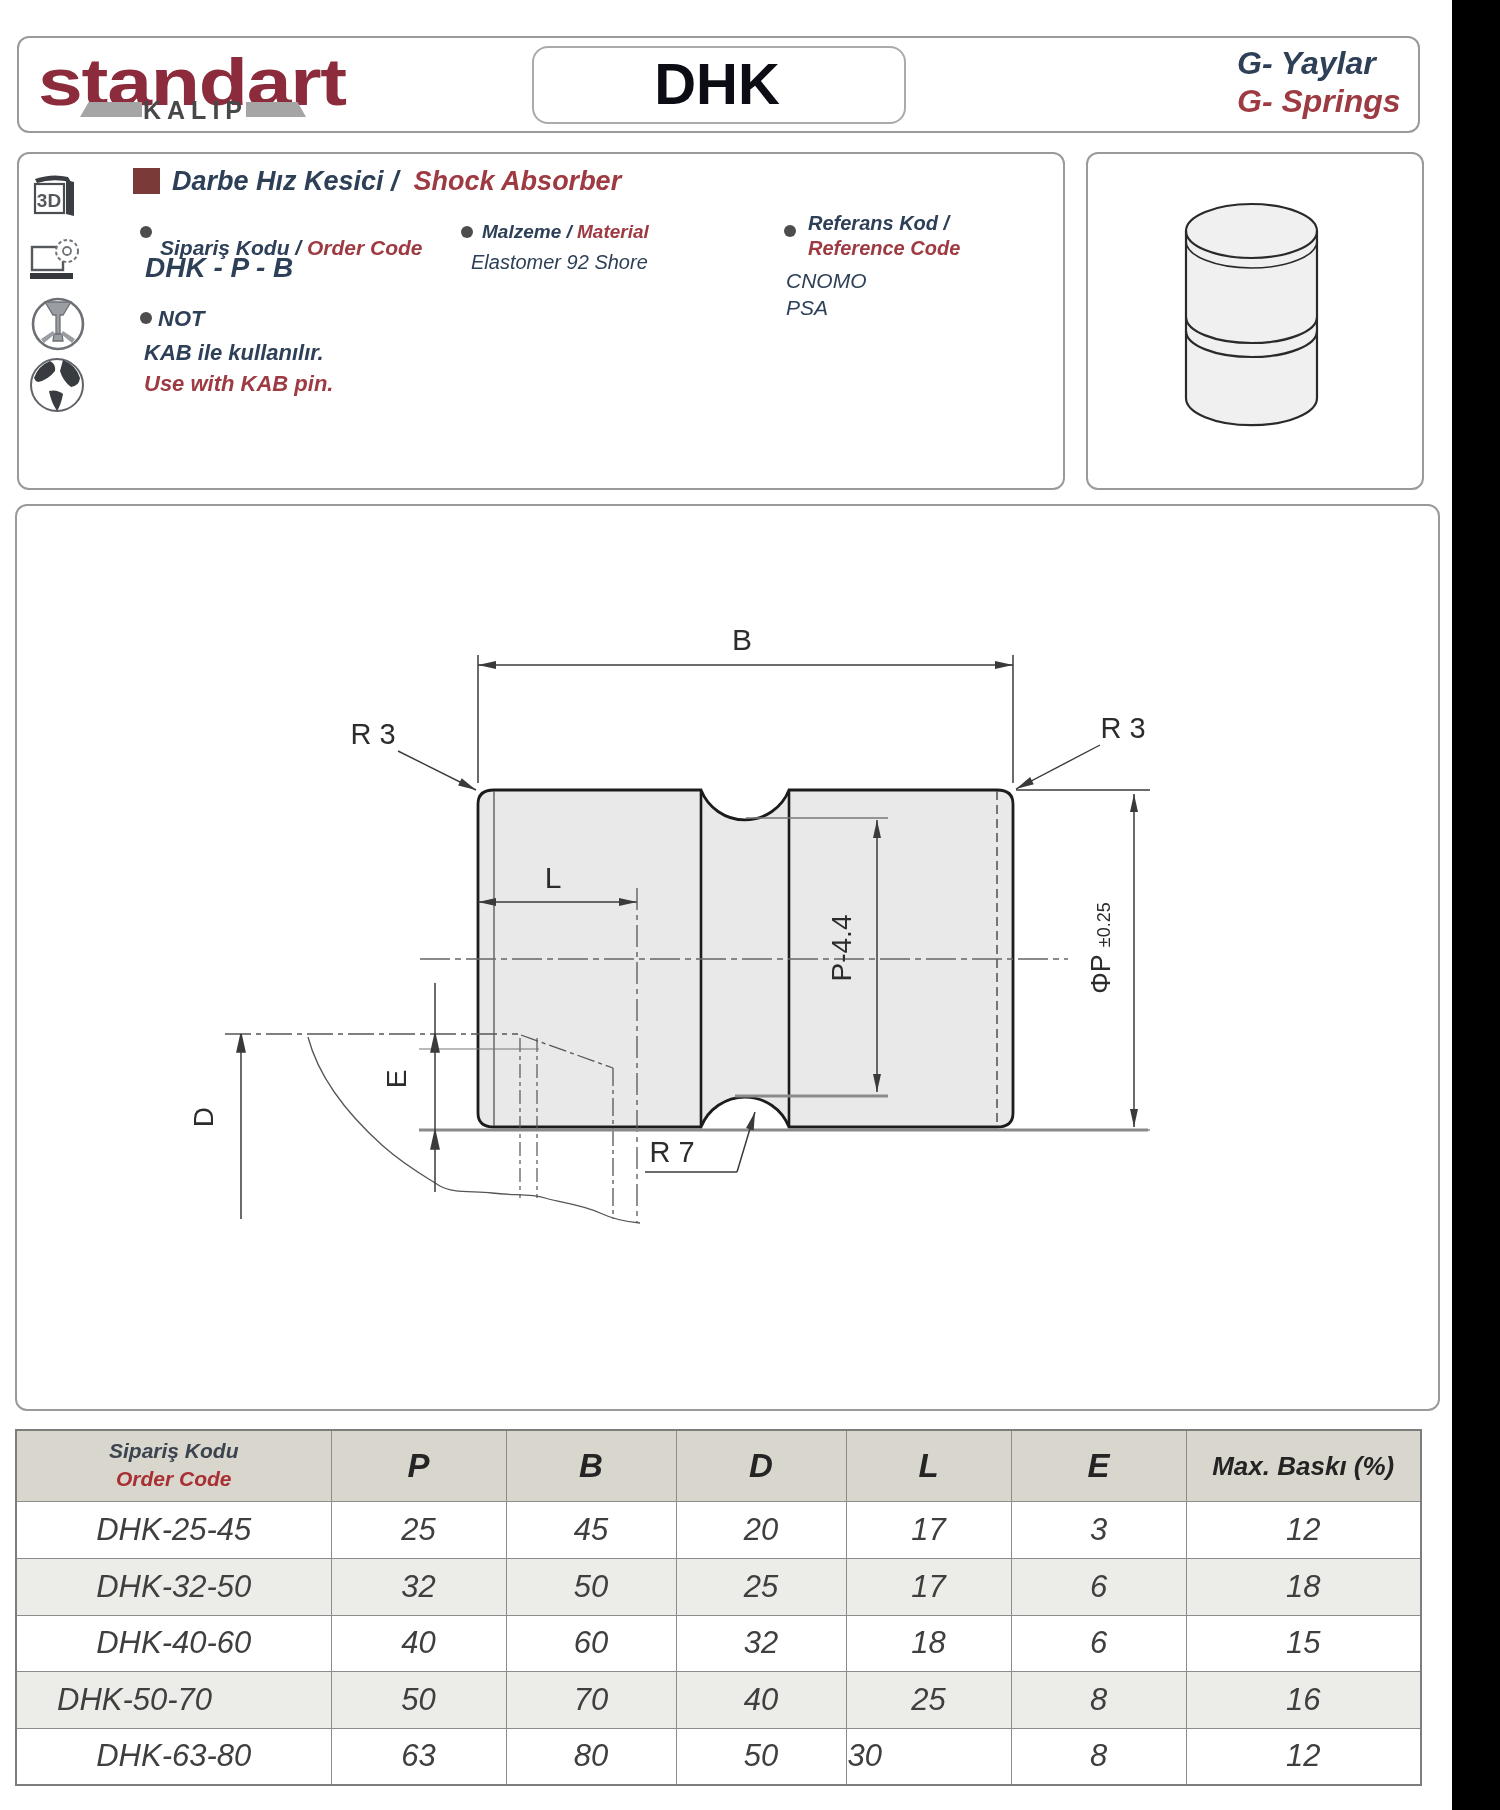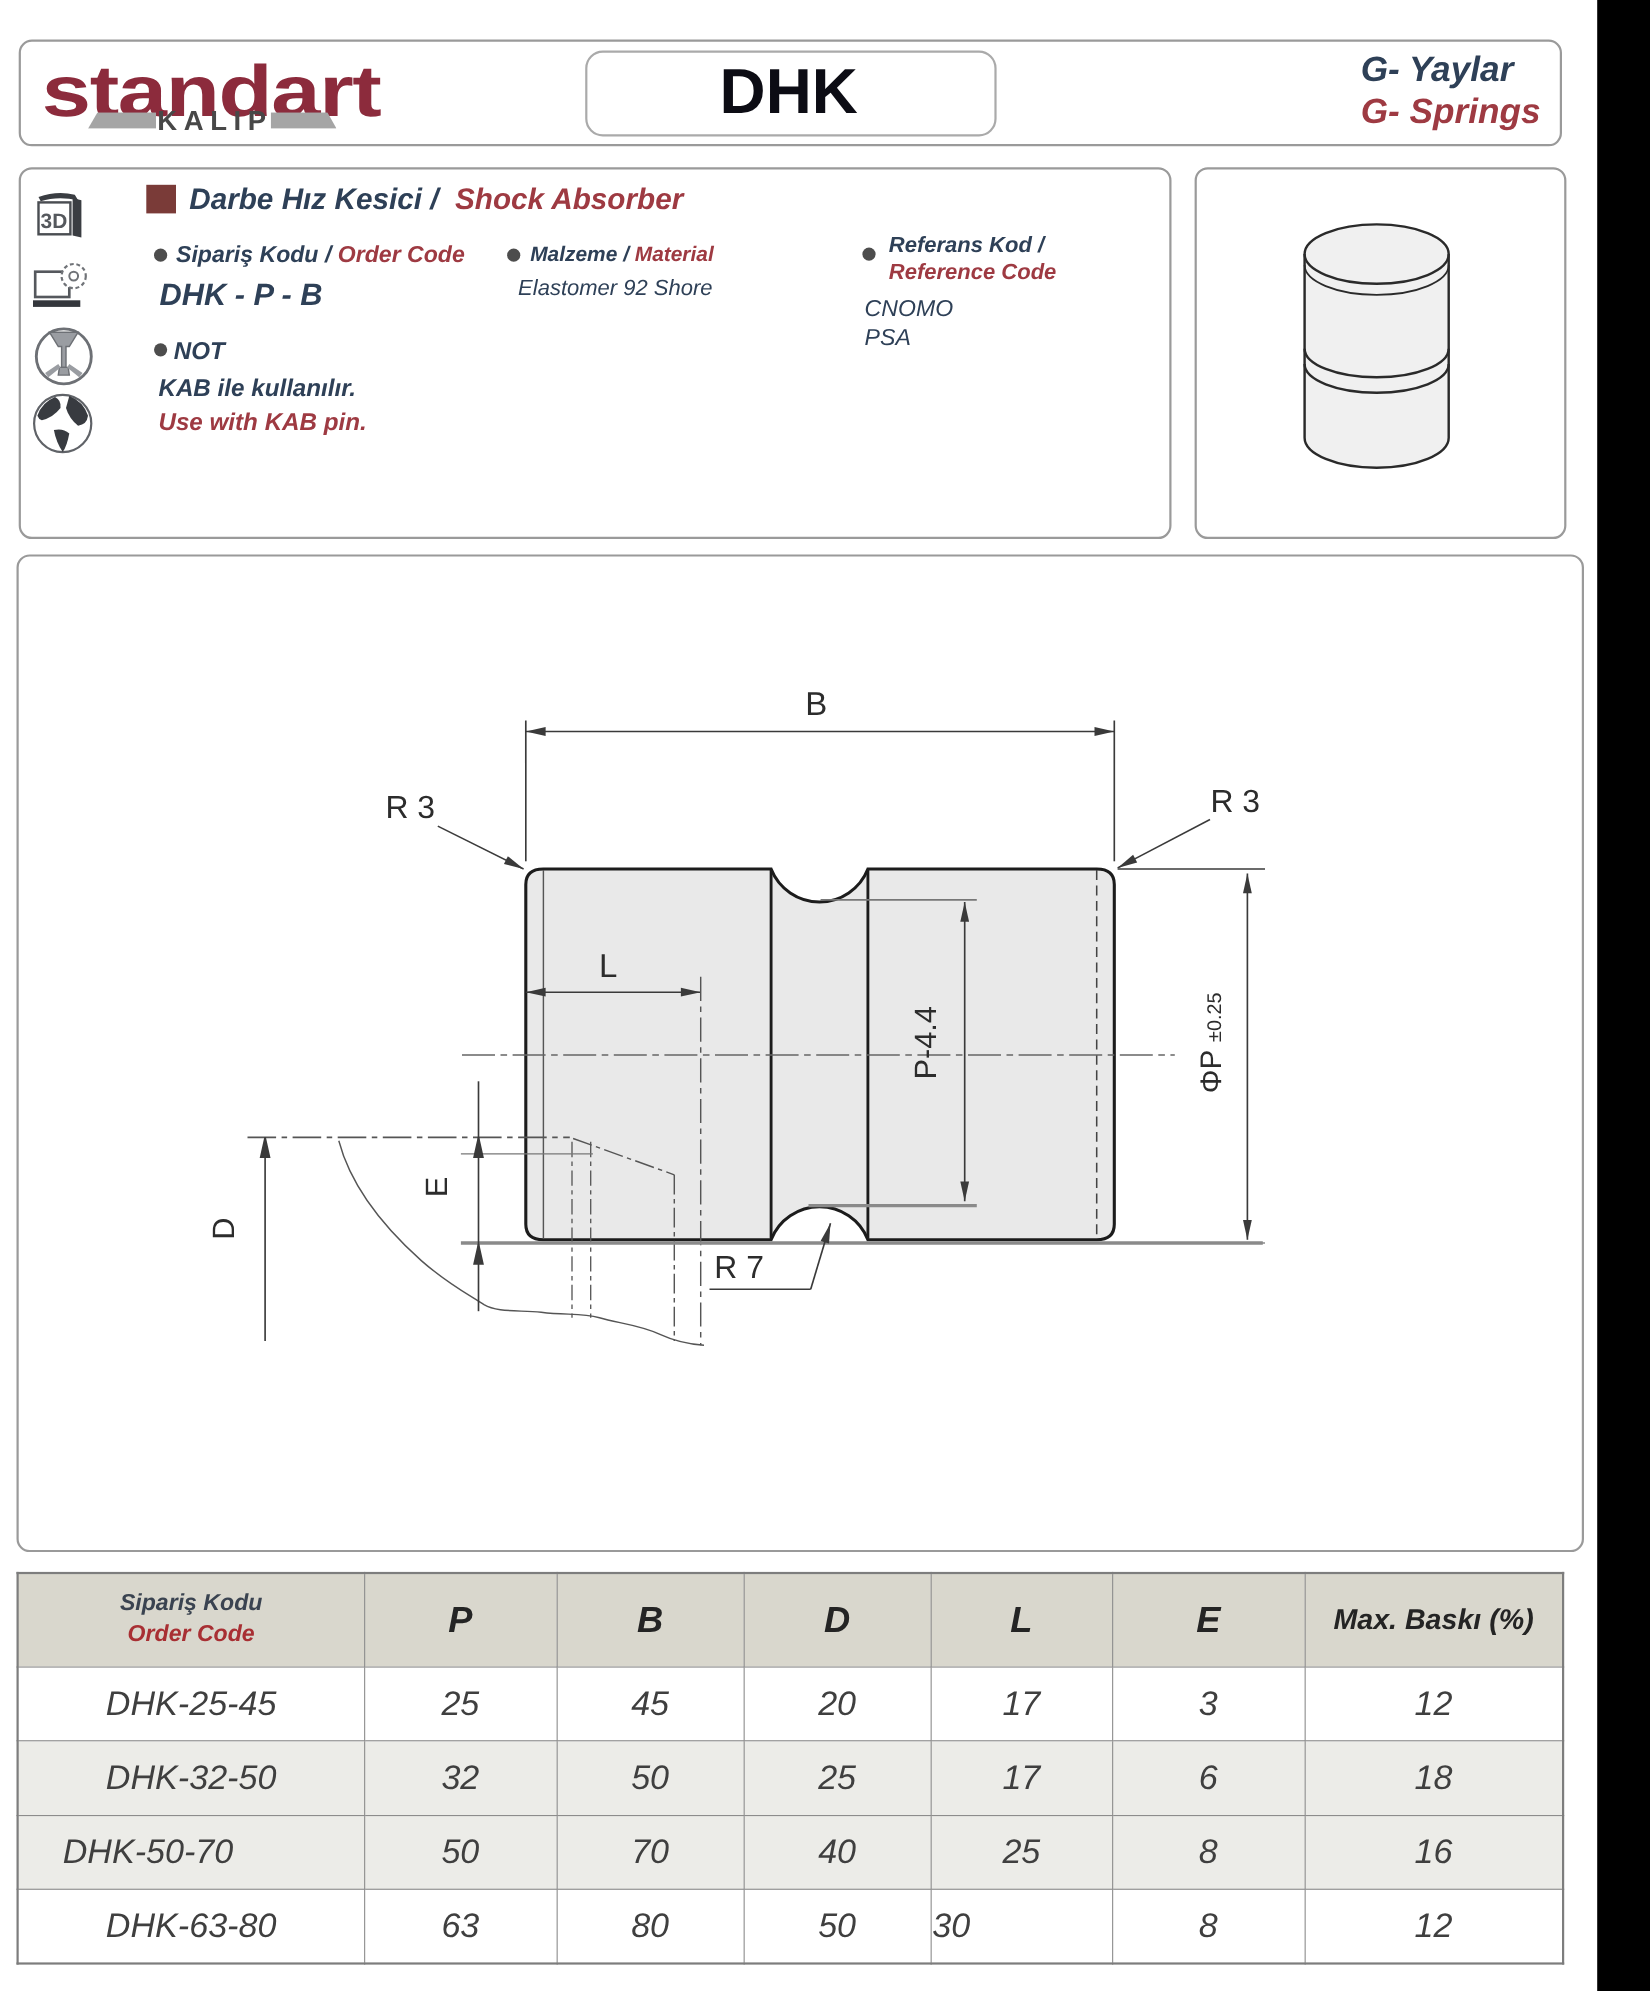--- a/index.html
+++ b/index.html
@@ -64,21 +64,21 @@
   <path d="M35,4 Q48,9 52,22 Q51,30 43,31 Q35,25 32,15 Z" fill="#383b40"></path>
   <path d="M21,35 Q29,33 35,38 Q33,49 29,55 Q23,46 21,35 Z" fill="#383b40"></path>
 </svg>
 
 <div class="abs" style="left:133px;top:168px;width:27px;height:26px;background:#7a3b38;"></div>
 
 <div class="abs" style="left:172px;top:166px;font-size:27px;"><span class="bi navy">Darbe Hız Kesici /&nbsp;</span><span class="bi maroon"> Shock Absorber</span></div>
 
 <div class="abs" style="left:140px;top:226px;width:12px;height:12px;border-radius:50%;background:#4d4d4d;"></div>
 
-<div class="abs" style="left:160px;top:220px;font-size:21px;"><span class="bi navy">Sipariş Kodu / </span><span class="bi maroon">Order Code</span></div>
+<div class="abs" style="left:160px;top:236px;font-size:21px;"><span class="bi navy">Sipariş Kodu / </span><span class="bi maroon">Order Code</span></div>
 
 <div class="abs" style="left:145px;top:252px;font-size:28px;"><span class="bi navy">DHK - P - B</span></div>
 
 <div class="abs" style="left:140px;top:312px;width:12px;height:12px;border-radius:50%;background:#4d4d4d;"></div>
 
 <div class="abs" style="left:158px;top:306px;font-size:22px;"><span class="bi navy">NOT</span></div>
 
 <div class="abs" style="left:144px;top:340px;font-size:22px;"><span class="bi navy">KAB ile kullanılır.</span></div>
 
 <div class="abs" style="left:144px;top:371px;font-size:22px;"><span class="bi maroon">Use with KAB pin.</span></div>
@@ -238,20 +238,29 @@
   <tr style="height:47px;font-size:31px;background:#ecece8;">
     <td style="border:1.5px solid #8c8c8c;text-align:center;">DHK-32-50</td>
     <td style="border:1.5px solid #8c8c8c;text-align:center;">32</td>
     <td style="border:1.5px solid #8c8c8c;text-align:center;">50</td>
     <td style="border:1.5px solid #8c8c8c;text-align:center;">25</td>
     <td style="border:1.5px solid #8c8c8c;text-align:center;">17</td>
     <td style="border:1.5px solid #8c8c8c;text-align:center;">6</td>
     <td style="border:1.5px solid #8c8c8c;text-align:center;">18</td>
   </tr>
 
+  <tr style="height:47px;font-size:31px;">
+    <td style="border:1.5px solid #8c8c8c;text-align:center;">DHK-40-60</td>
+    <td style="border:1.5px solid #8c8c8c;text-align:center;">40</td>
+    <td style="border:1.5px solid #8c8c8c;text-align:center;">60</td>
+    <td style="border:1.5px solid #8c8c8c;text-align:center;">32</td>
+    <td style="border:1.5px solid #8c8c8c;text-align:center;">18</td>
+    <td style="border:1.5px solid #8c8c8c;text-align:center;">6</td>
+    <td style="border:1.5px solid #8c8c8c;text-align:center;">15</td>
+  </tr>
 
   <tr style="height:47px;font-size:31px;background:#ecece8;">
     <td style="border:1.5px solid #8c8c8c;padding-left:40px;">DHK-50-70</td>
     <td style="border:1.5px solid #8c8c8c;text-align:center;">50</td>
     <td style="border:1.5px solid #8c8c8c;text-align:center;">70</td>
     <td style="border:1.5px solid #8c8c8c;text-align:center;">40</td>
     <td style="border:1.5px solid #8c8c8c;text-align:center;">25</td>
     <td style="border:1.5px solid #8c8c8c;text-align:center;">8</td>
     <td style="border:1.5px solid #8c8c8c;text-align:center;">16</td>
   </tr>

